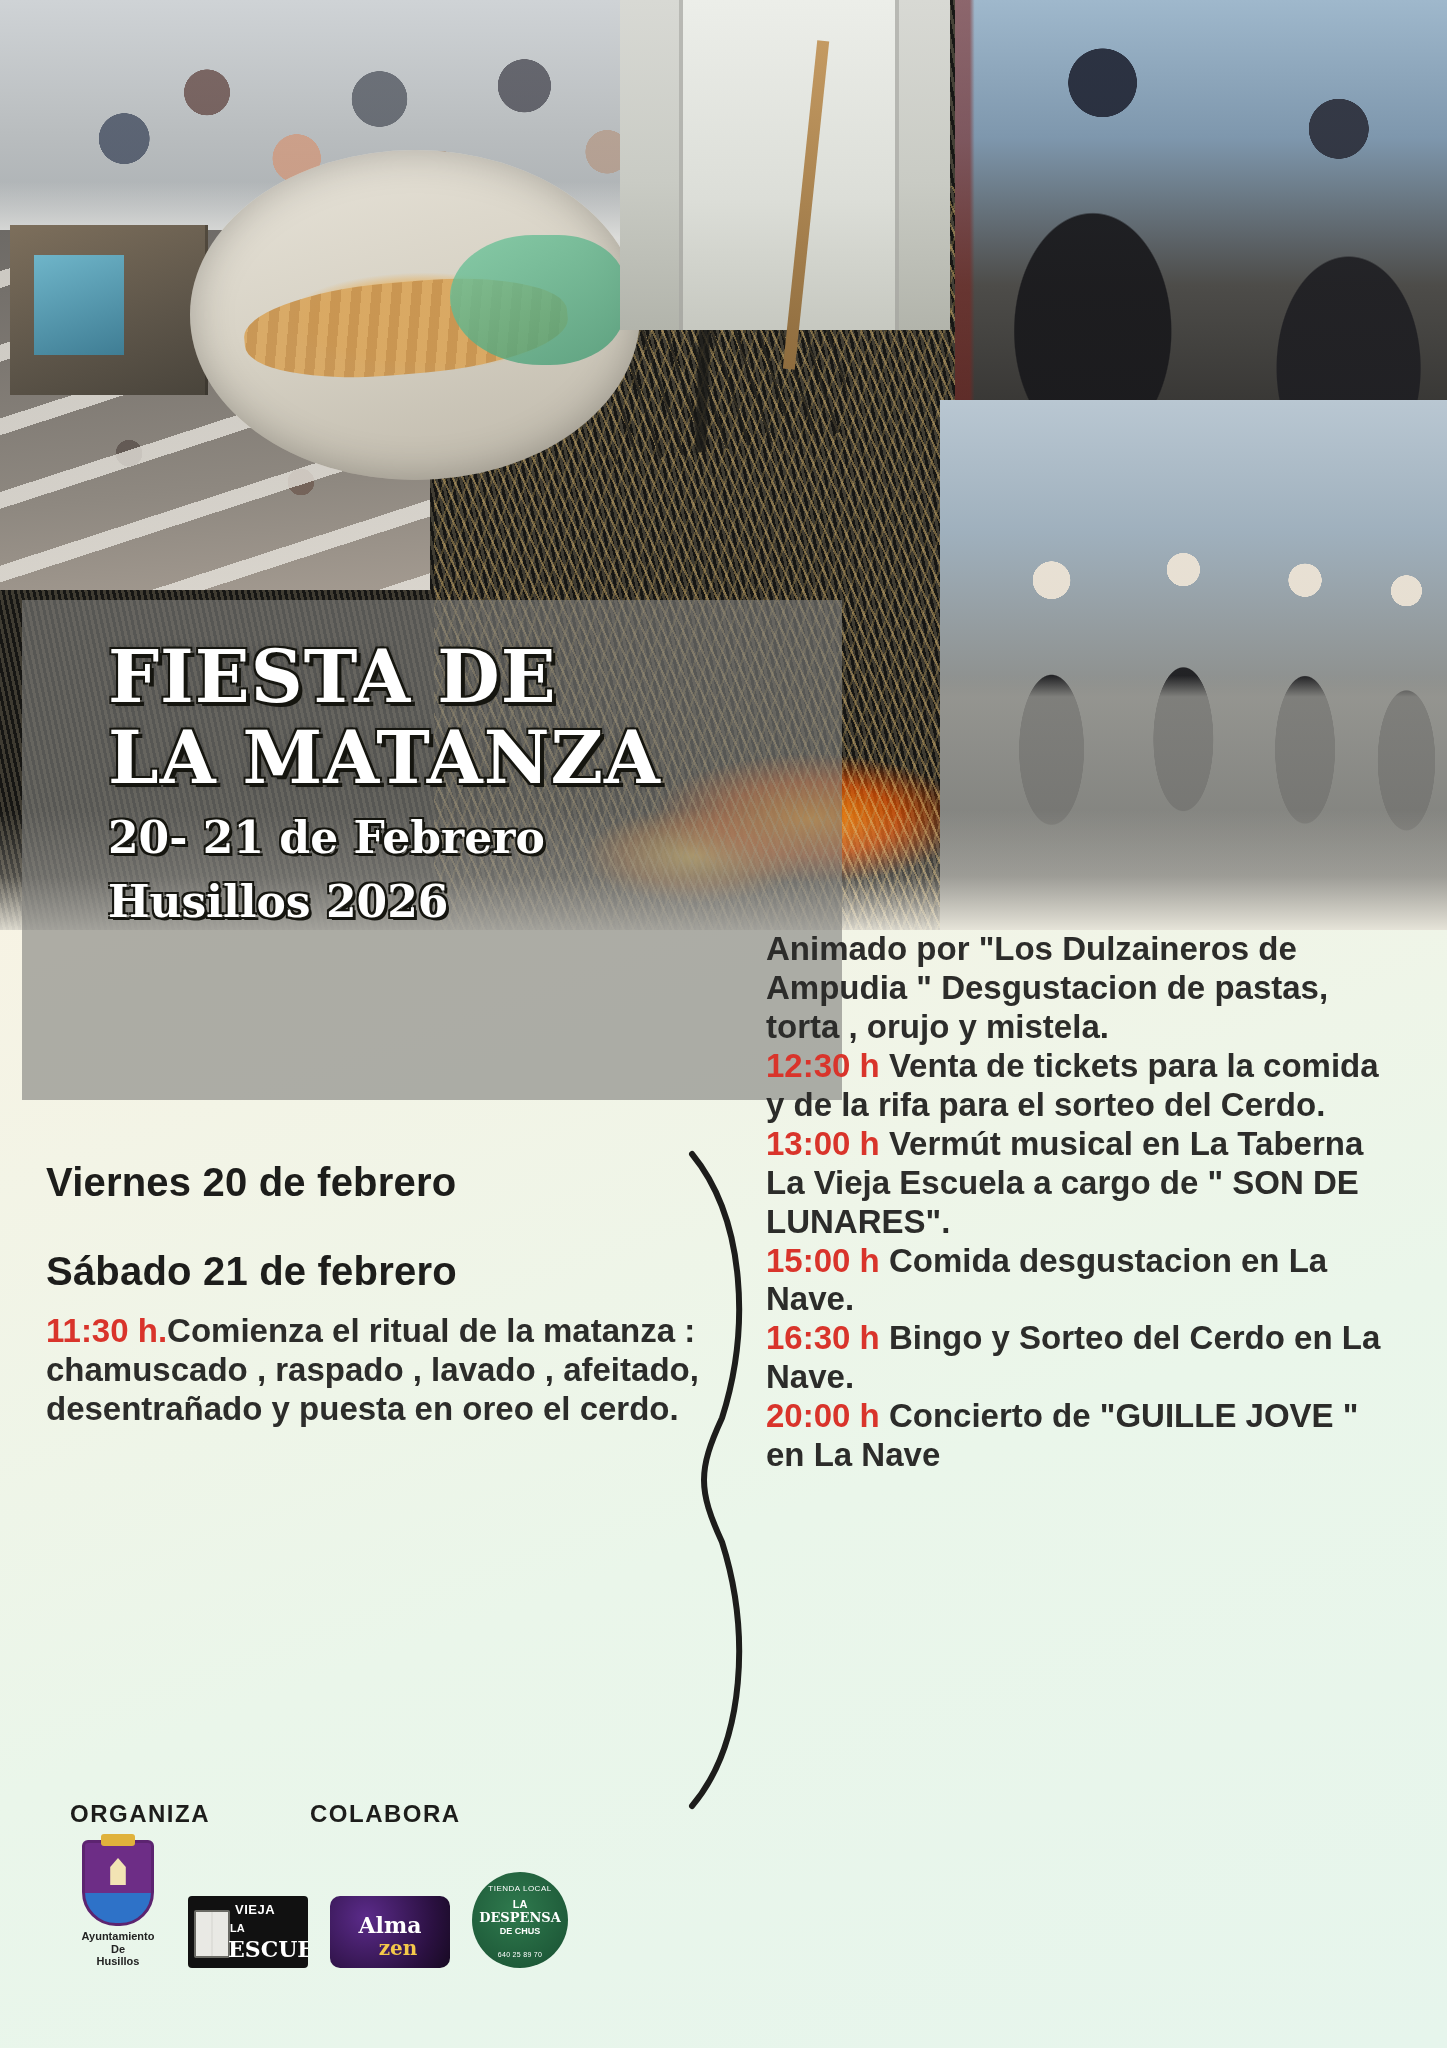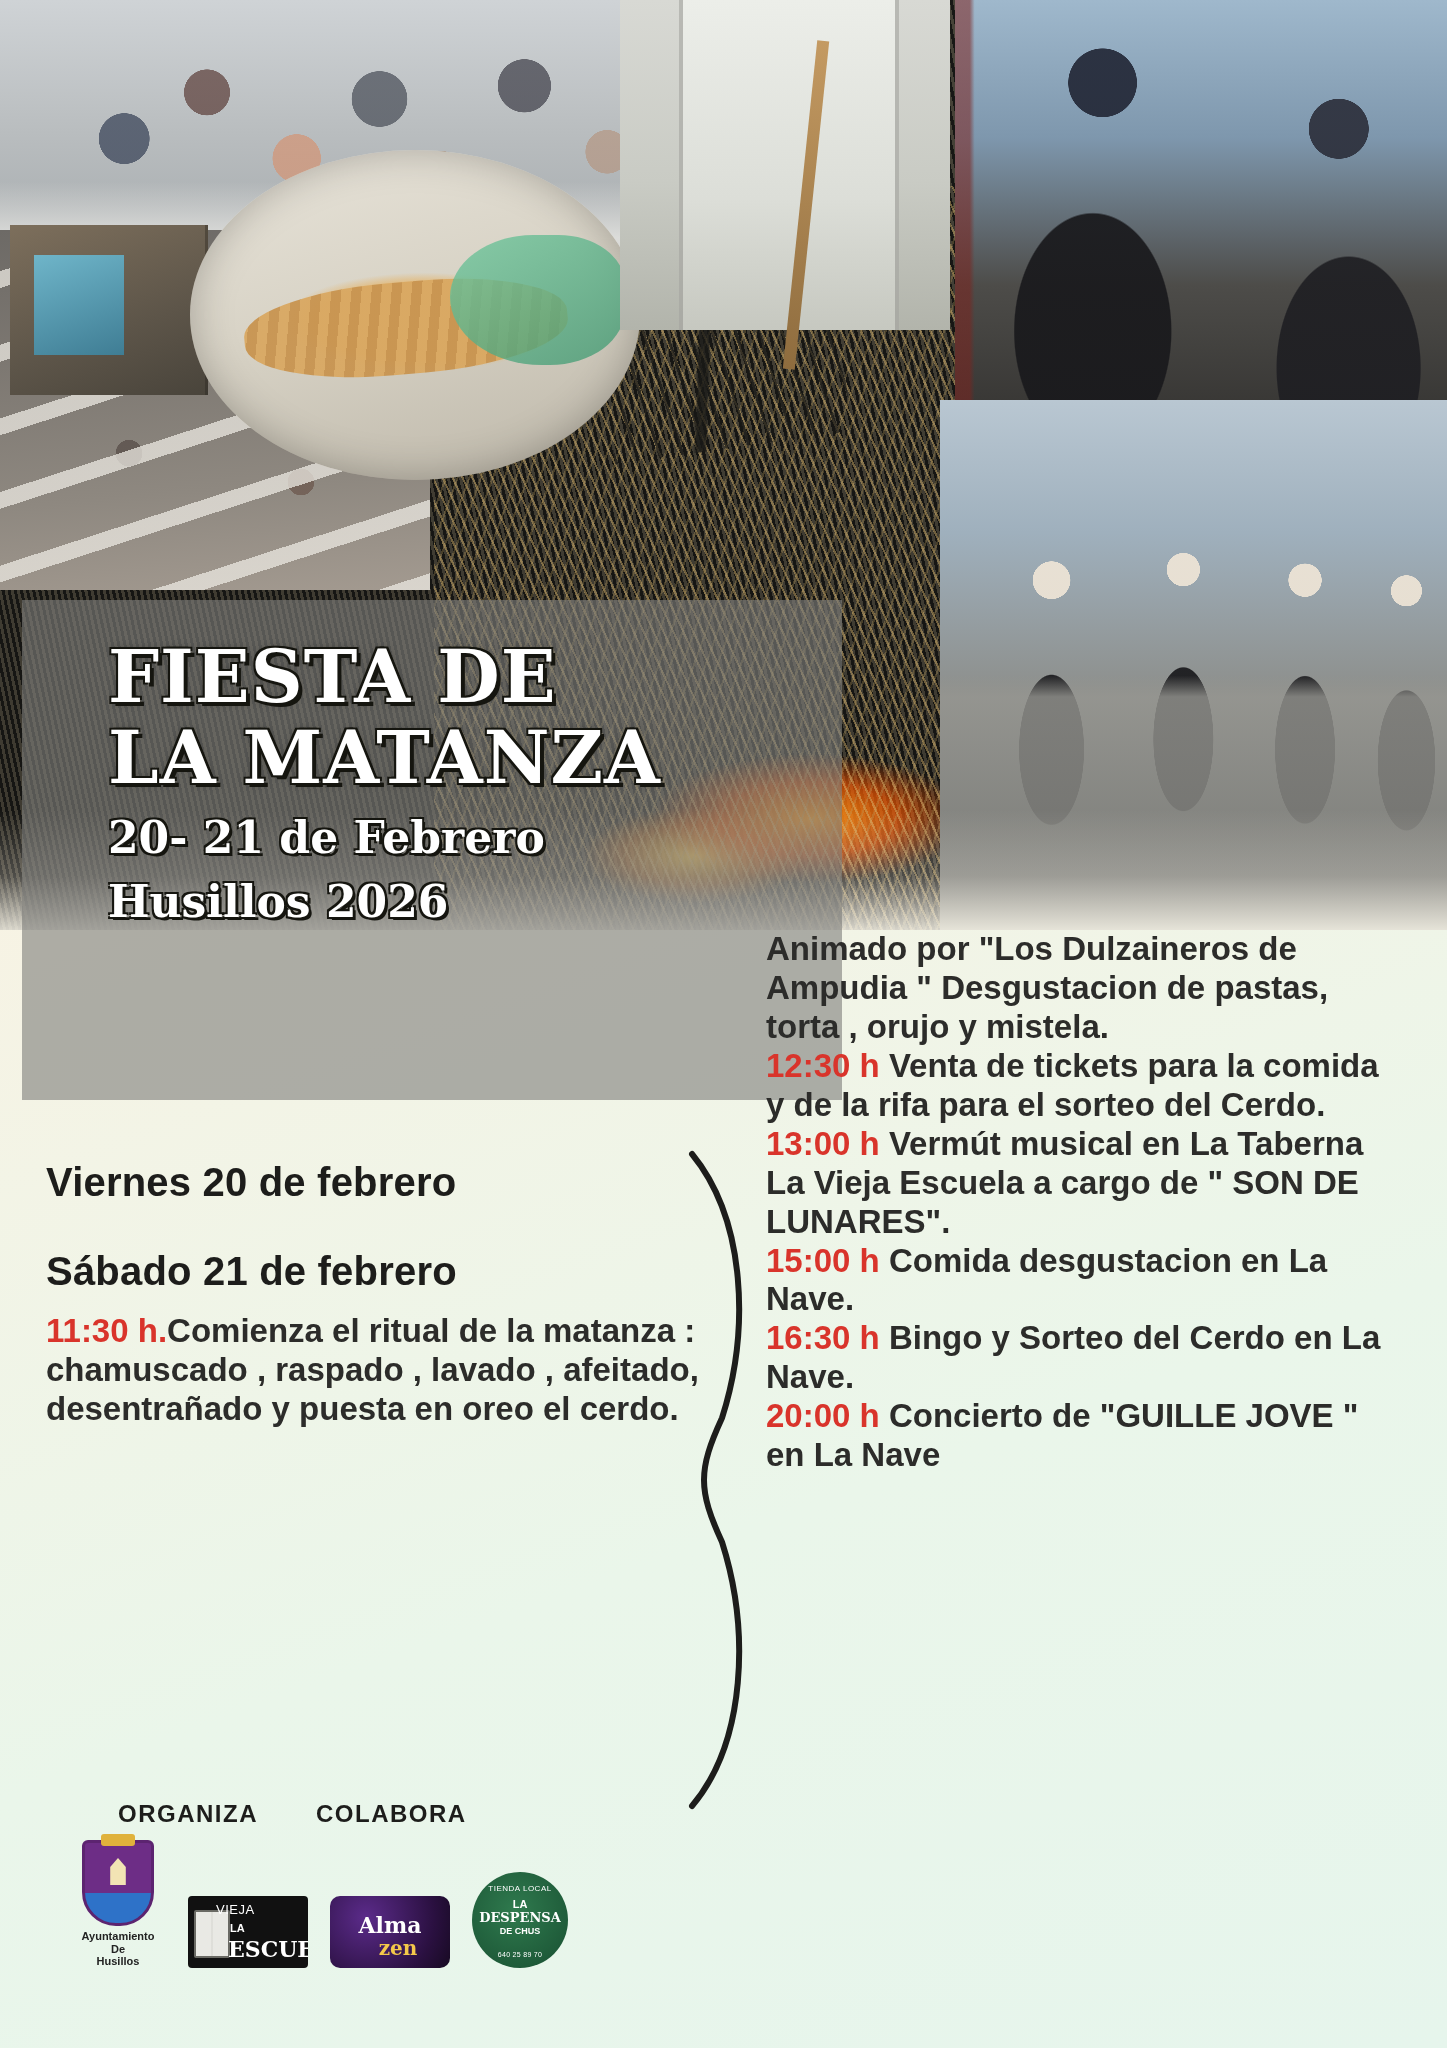--- a/index.html
+++ b/index.html
@@ -316,23 +316,22 @@
 
   
   .logos {
     position: absolute;
     left: 70px;
     top: 1800px;
     width: 660px;
   }
   .logo-labels {
     display: flex;
-    gap: 58px;
+    gap: 100px;
     align-items: baseline;
-    margin-left: 48px;
   }
   .logo-label {
     font-size: 24px;
     font-weight: bold;
     letter-spacing: 1.5px;
     color: #1d1d1b;
   }
   .logo-row {
     display: flex;
     align-items: flex-end;
@@ -376,22 +375,22 @@
   }
   .logo-escuela {
     width: 120px; height: 72px;
     background: #111;
     color: #fff;
     border-radius: 4px;
     position: relative;
     overflow: hidden;
   }
   .logo-escuela .le-t1 {
-    position: absolute; left: 28px; top: 6px;
-    font-size: 13px; font-weight: normal; letter-spacing: .5px;
+    position: absolute; left: 47px; top: 6px;
+    font-size: 13px; font-weight: bold; letter-spacing: .5px;
   }
   .logo-escuela .le-t2 {
     position: absolute; left: 42px; top: 26px;
     font-size: 11px; font-weight: bold;
   }
   .logo-escuela .le-t3 {
     position: absolute; left: 40px; top: 40px;
     font-size: 22px; font-weight: bold;
     font-family: "DejaVu Serif", serif;
   }

